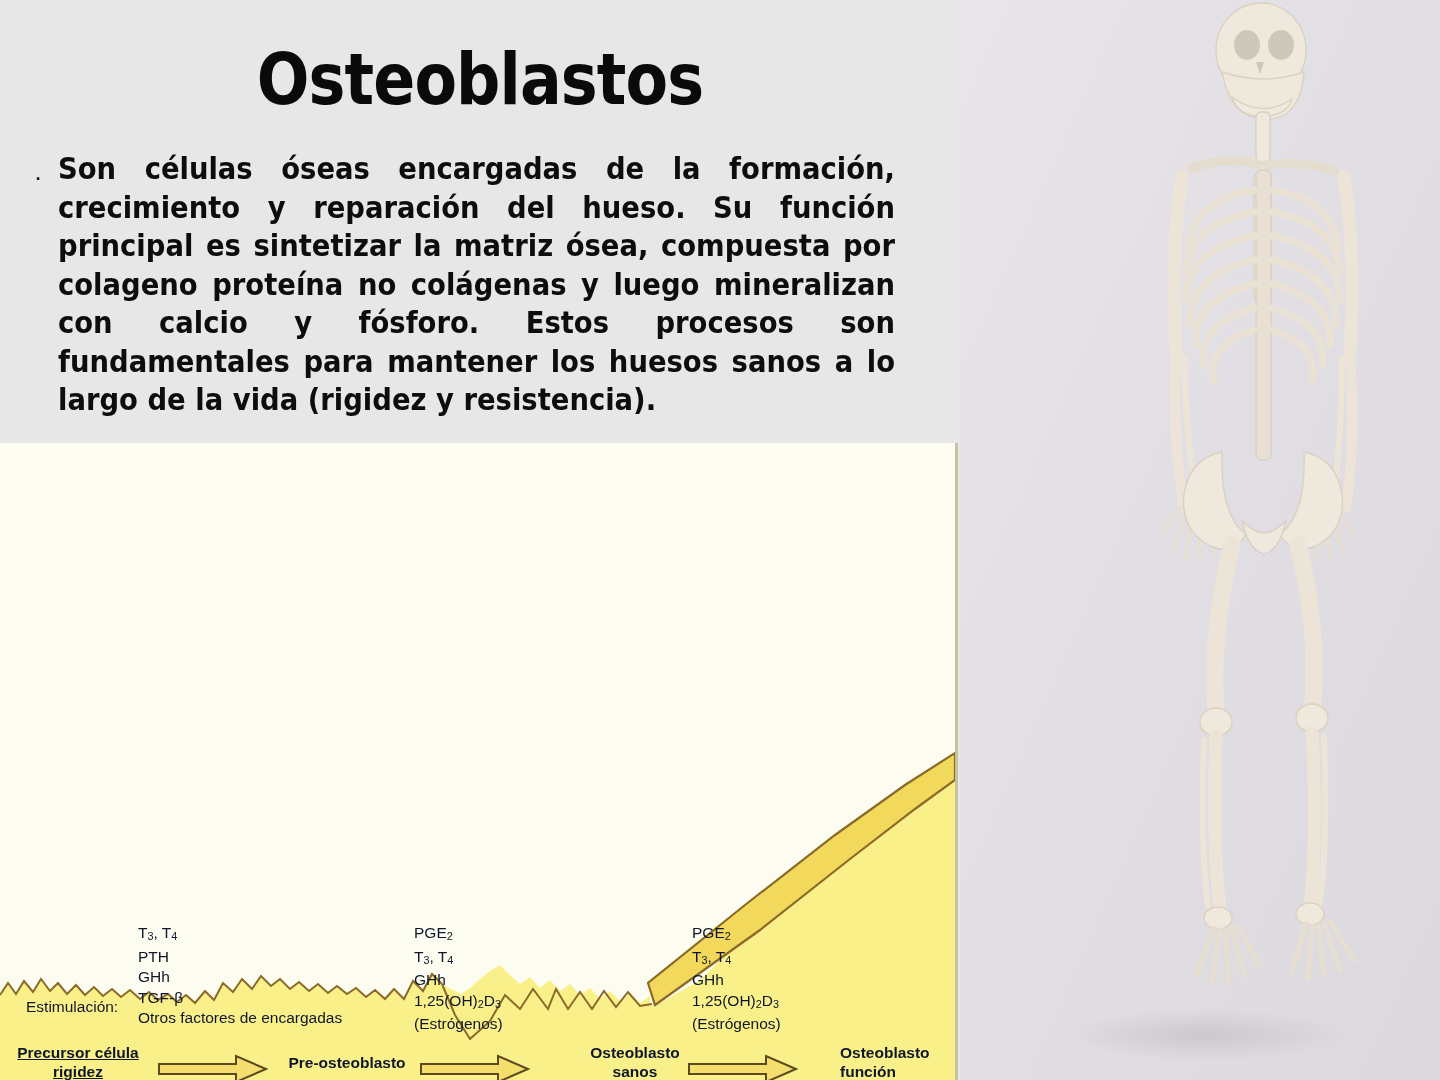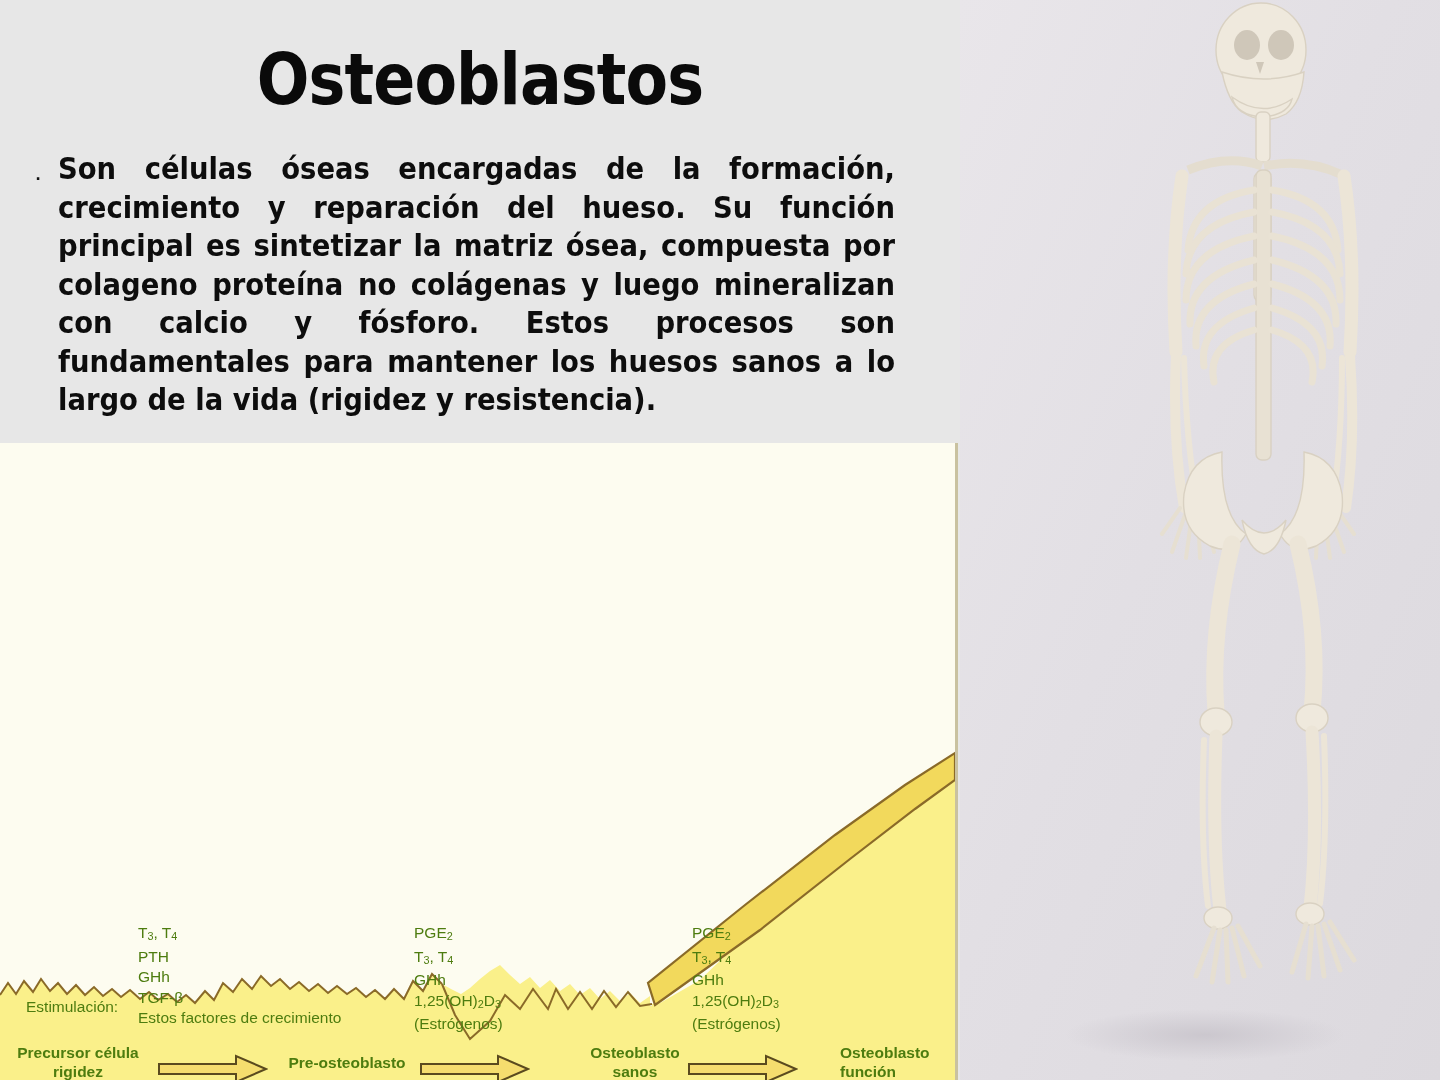--- a/index.html
+++ b/index.html
@@ -52,21 +52,21 @@
 
   
   #diagram{
     position:absolute;left:0;top:443px;width:955px;height:637px;
     background:#fdfcf0;
     border-right:3px solid #c9c2a0;
     overflow:hidden;
   }
   .dtext{
     font-family:"Liberation Sans",sans-serif;
-    color:#4d7c0f;
+    color:#0f172a;
     position:absolute;
     white-space:nowrap;
   }
   .factor-col{font-size:15.5px;line-height:20.5px;}
   .factor-col div{white-space:nowrap;}
   .side-label{font-size:15.5px;}
   .stage-label{
     font-size:15.5px;font-weight:bold;text-align:center;line-height:19px;
   }
   sub{font-size:70%;vertical-align:-2px;}
@@ -150,40 +150,40 @@
         </g>
       </svg>
 
       <div class="dtext side-label" style="left:26px;top:555px;">Estimulación:</div>
 
       <div class="dtext factor-col" style="left:138px;top:480px;">
         <div>T<sub>3</sub>, T<sub>4</sub></div>
         <div>PTH</div>
         <div>GHh</div>
         <div>TGF-β</div>
-        <div>Estos factores de crecimiento</div>
+        <div>Otros factores de encargadas</div>
       </div>
 
       <div class="dtext factor-col" style="left:414px;top:480px;">
         <div>PGE<sub>2</sub></div>
         <div>T<sub>3</sub>, T<sub>4</sub></div>
         <div>GHh</div>
         <div>1,25(OH)<sub>2</sub>D<sub>3</sub></div>
         <div>(Estrógenos)</div>
       </div>
 
       <div class="dtext factor-col" style="left:692px;top:480px;">
         <div>PGE<sub>2</sub></div>
         <div>T<sub>3</sub>, T<sub>4</sub></div>
         <div>GHh</div>
         <div>1,25(OH)<sub>2</sub>D<sub>3</sub></div>
         <div>(Estrógenos)</div>
       </div>
 
-      <div class="dtext stage-label" style="left:8px;top:600px;width:140px;white-space:normal;">
+      <div class="dtext stage-label" style="left:8px;top:600px;width:140px;white-space:normal;text-decoration:underline;">
         <div>Precursor célula</div>
         <div>rigidez</div>
       </div>
 
       <div class="dtext stage-label" style="left:277px;top:610px;width:140px;white-space:normal;text-align:center;">
         <div>Pre-osteoblasto</div>
       </div>
 
       <div class="dtext stage-label" style="left:565px;top:600px;width:140px;white-space:normal;">
         <div>Osteoblasto</div>

